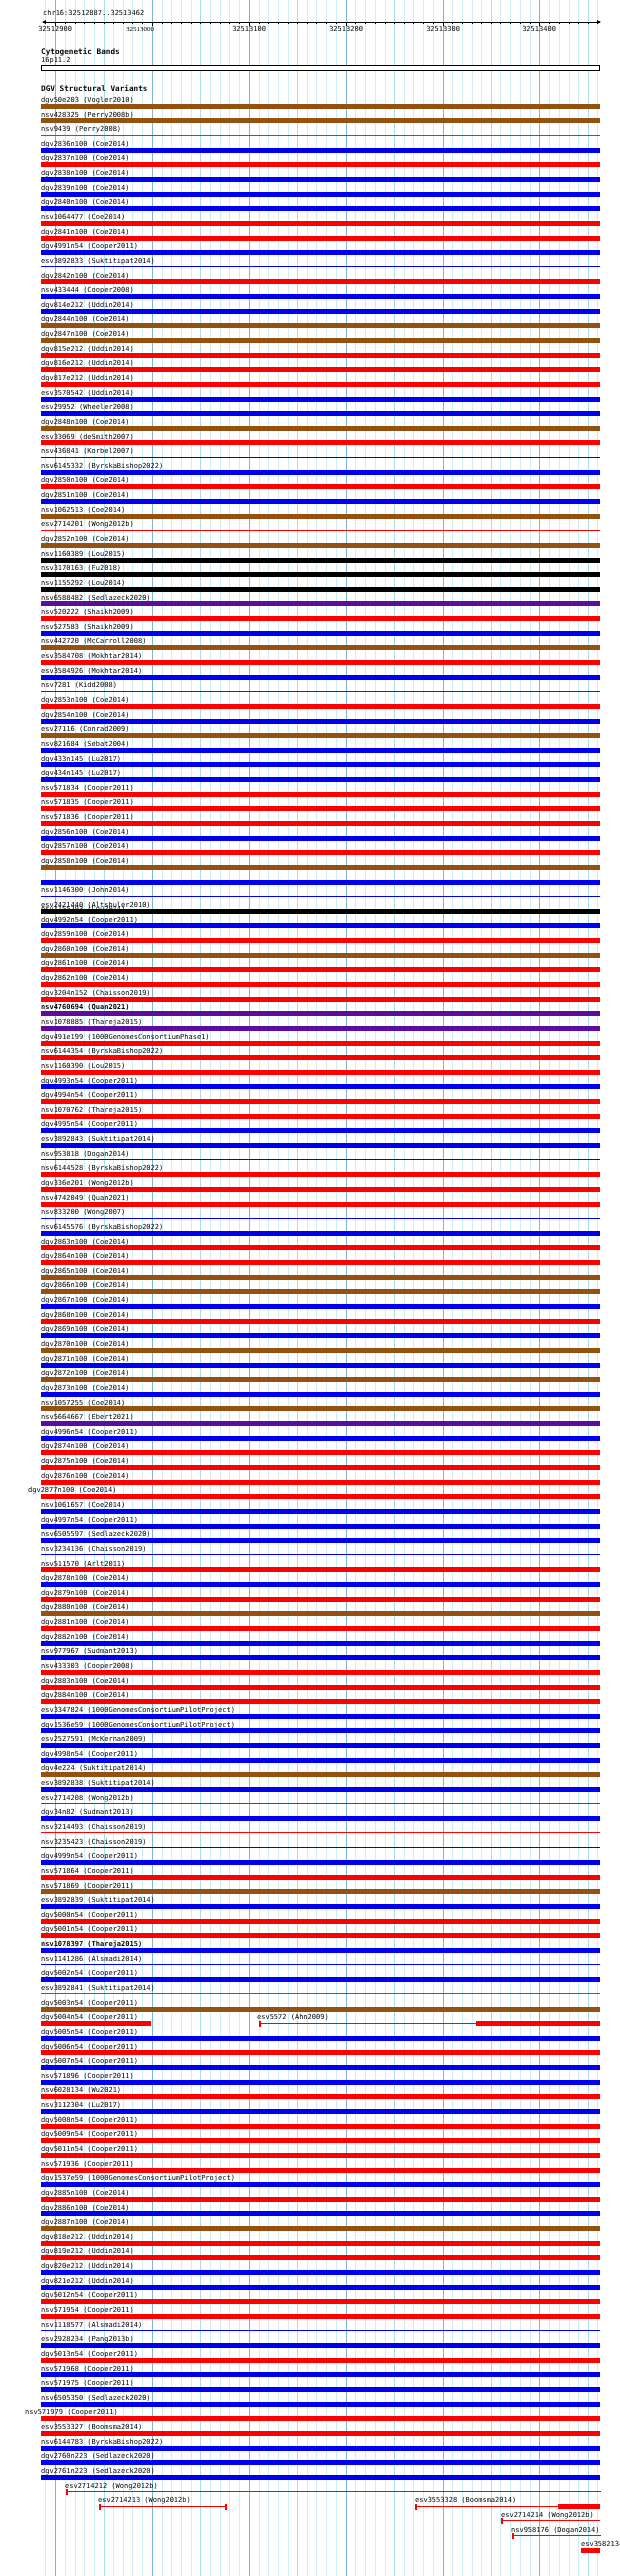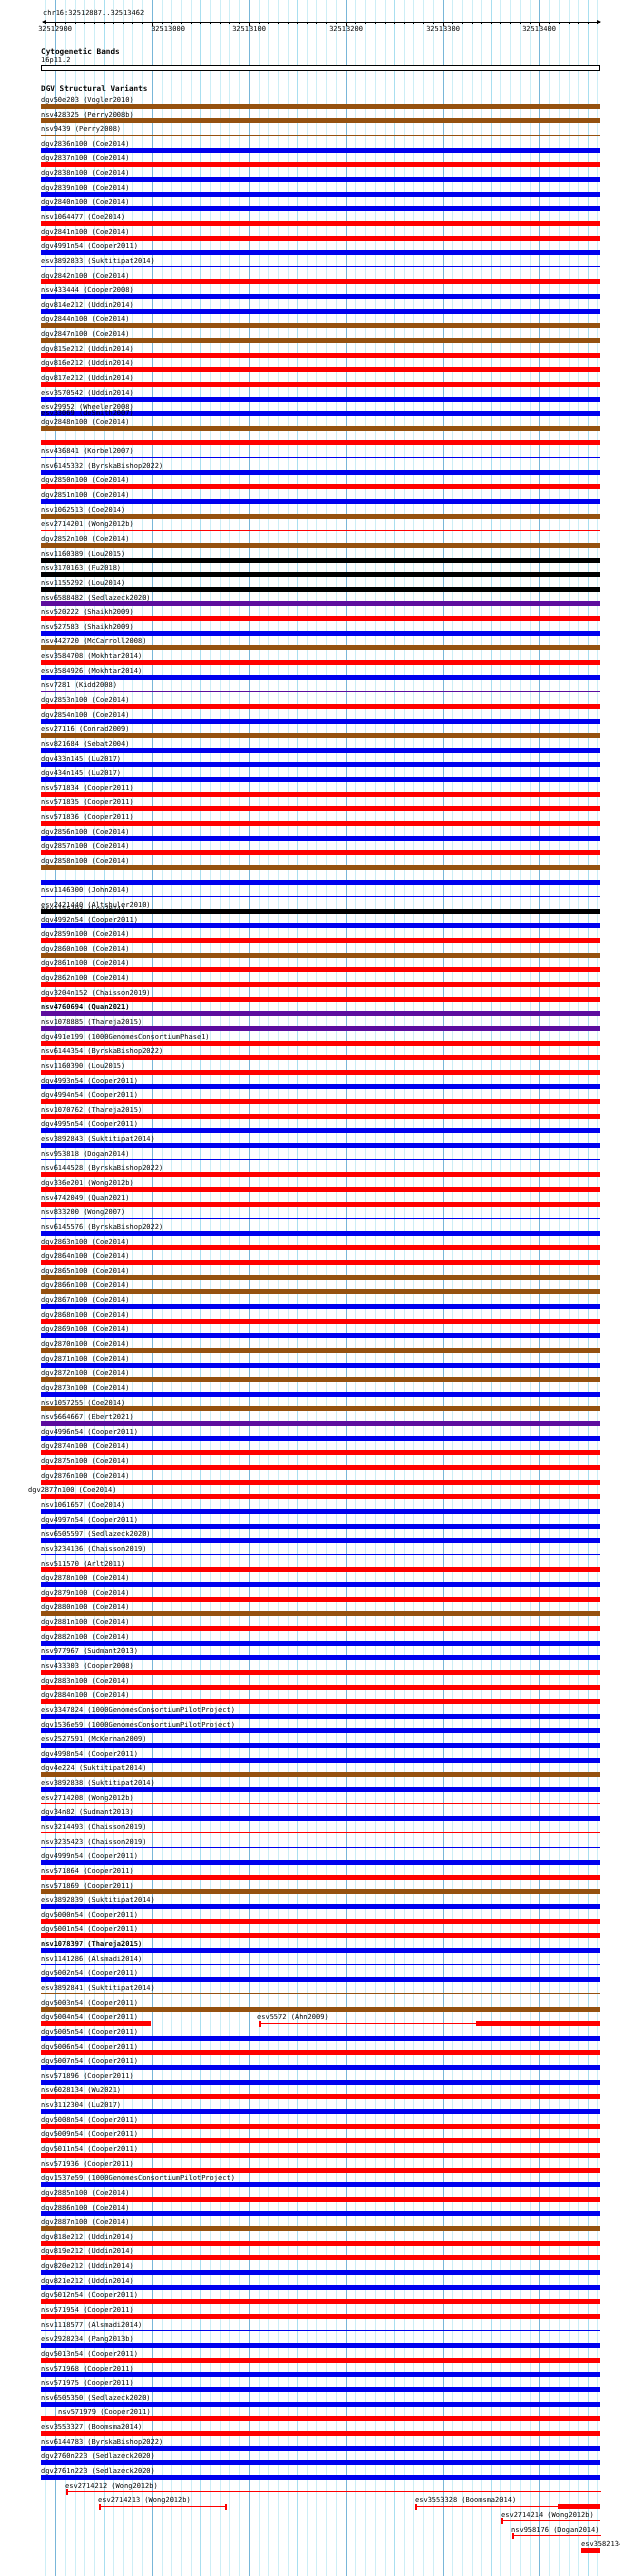--- a/index.html
+++ b/index.html
@@ -144,21 +144,21 @@
       <div class="tick" style="left: 520px; top: 21.6px; height: 2.1px;"></div>
       <div class="tick" style="left: 530px; top: 21.6px; height: 2.1px;"></div>
       <div class="tick" style="left: 539px; top: 21.6px; height: 4.2px;"></div>
       <div class="tick" style="left: 549px; top: 21.6px; height: 2.1px;"></div>
       <div class="tick" style="left: 559px; top: 21.6px; height: 2.1px;"></div>
       <div class="tick" style="left: 569px; top: 21.6px; height: 2.1px;"></div>
       <div class="tick" style="left: 578px; top: 21.6px; height: 2.1px;"></div>
       <div class="tick" style="left: 588px; top: 21.6px; height: 2.1px;"></div>
       <div class="tick" style="left: 597px; top: 21.6px; height: 2.1px;"></div>
       <div class="tick-label" style="left: 55px;">32512900</div>
-      <div class="tick-label" style="left: 168px;">32513000</div>
+      <div class="tick-label" style="left: 140px; font-family: Liberation Serif, serif;">32513000</div>
       <div class="tick-label" style="left: 249px;">32513100</div>
       <div class="tick-label" style="left: 346px;">32513200</div>
       <div class="tick-label" style="left: 443px;">32513300</div>
       <div class="tick-label" style="left: 539px;">32513400</div>
     </div>
   <div class="track-title" style="top:47px;">Cytogenetic Bands</div>
   <div class="band-label" style="top:56px;">16p11.2</div>
   <div class="band-box"></div>
   <div class="track-title" style="top:84px;">DGV Structural Variants</div>
   <div id="rows">
@@ -248,21 +248,21 @@
       </div>
       <div class="abs" style="left: 0px; top: 0px;">
         <div class="row-label" style="left: 41px; top: 404px;">esv29952 (Wheeler2008)</div>
         <div class="bar" style="left: 41px; top: 411px; width: 559px; height: 4.9px; background: rgb(0, 0, 238);"></div>
       </div>
       <div class="abs" style="left: 0px; top: 0px;">
         <div class="row-label" style="left: 41px; top: 419px;">dgv2848n100 (Coe2014)</div>
         <div class="bar" style="left: 41px; top: 426px; width: 559px; height: 4.9px; background: rgb(149, 81, 15);"></div>
       </div>
       <div class="abs" style="left: 0px; top: 0px;">
-        <div class="row-label" style="left: 41px; top: 410px;">esv33069 (deSmith2007)</div>
+        <div class="row-label" style="left: 41px; top: 434px;">esv33069 (deSmith2007)</div>
         <div class="bar" style="left: 41px; top: 440px; width: 559px; height: 4.9px; background: rgb(255, 0, 0);"></div>
       </div>
       <div class="abs" style="left: 0px; top: 0px;">
         <div class="row-label" style="left: 41px; top: 448px;">nsv436841 (Korbel2007)</div>
         <div class="bar" style="left: 41px; top: 457px; width: 559px; height: 1.4px; background: rgb(0, 0, 238);"></div>
       </div>
       <div class="abs" style="left: 0px; top: 0px;">
         <div class="row-label" style="left: 41px; top: 463px;">nsv6145332 (ByrskaBishop2022)</div>
         <div class="bar" style="left: 41px; top: 470px; width: 559px; height: 4.9px; background: rgb(0, 0, 238);"></div>
       </div>
@@ -792,21 +792,21 @@
       </div>
       <div class="abs" style="left: 0px; top: 0px;">
         <div class="row-label" style="left: 41px; top: 2380px;">nsv571975 (Cooper2011)</div>
         <div class="bar" style="left: 41px; top: 2387px; width: 559px; height: 4.9px; background: rgb(0, 0, 238);"></div>
       </div>
       <div class="abs" style="left: 0px; top: 0px;">
         <div class="row-label" style="left: 41px; top: 2395px;">nsv6505350 (Sedlazeck2020)</div>
         <div class="bar" style="left: 41px; top: 2402px; width: 559px; height: 4.9px; background: rgb(0, 0, 238);"></div>
       </div>
       <div class="abs" style="left: 0px; top: 0px;">
-        <div class="row-label" style="left: 58px; top: 2409px;">nsv571979 (Cooper2011)</div>
+        <div class="row-label" style="left: 25px; top: 2409px;">nsv571979 (Cooper2011)</div>
         <div class="bar" style="left: 41px; top: 2416px; width: 559px; height: 4.9px; background: rgb(255, 0, 0);"></div>
       </div>
       <div class="abs" style="left: 0px; top: 0px;">
         <div class="row-label" style="left: 41px; top: 2424px;">esv3553327 (Boomsma2014)</div>
         <div class="bar" style="left: 41px; top: 2431px; width: 559px; height: 4.9px; background: rgb(255, 0, 0);"></div>
       </div>
       <div class="abs" style="left: 0px; top: 0px;">
         <div class="row-label" style="left: 41px; top: 2439px;">nsv6144783 (ByrskaBishop2022)</div>
         <div class="bar" style="left: 41px; top: 2446px; width: 559px; height: 4.9px; background: rgb(0, 0, 238);"></div>
       </div>

